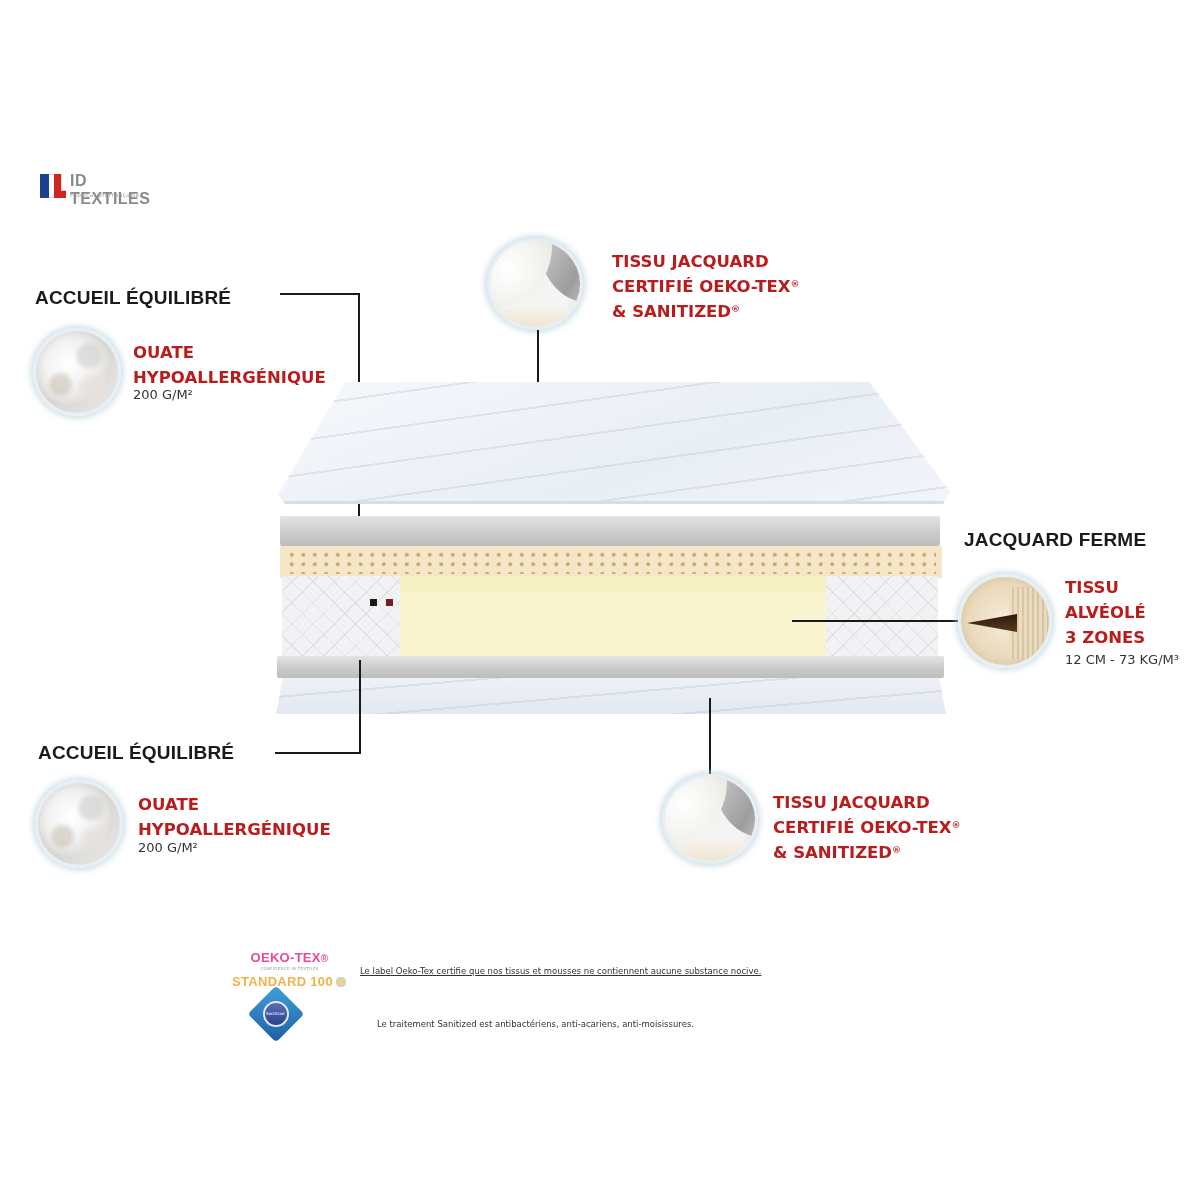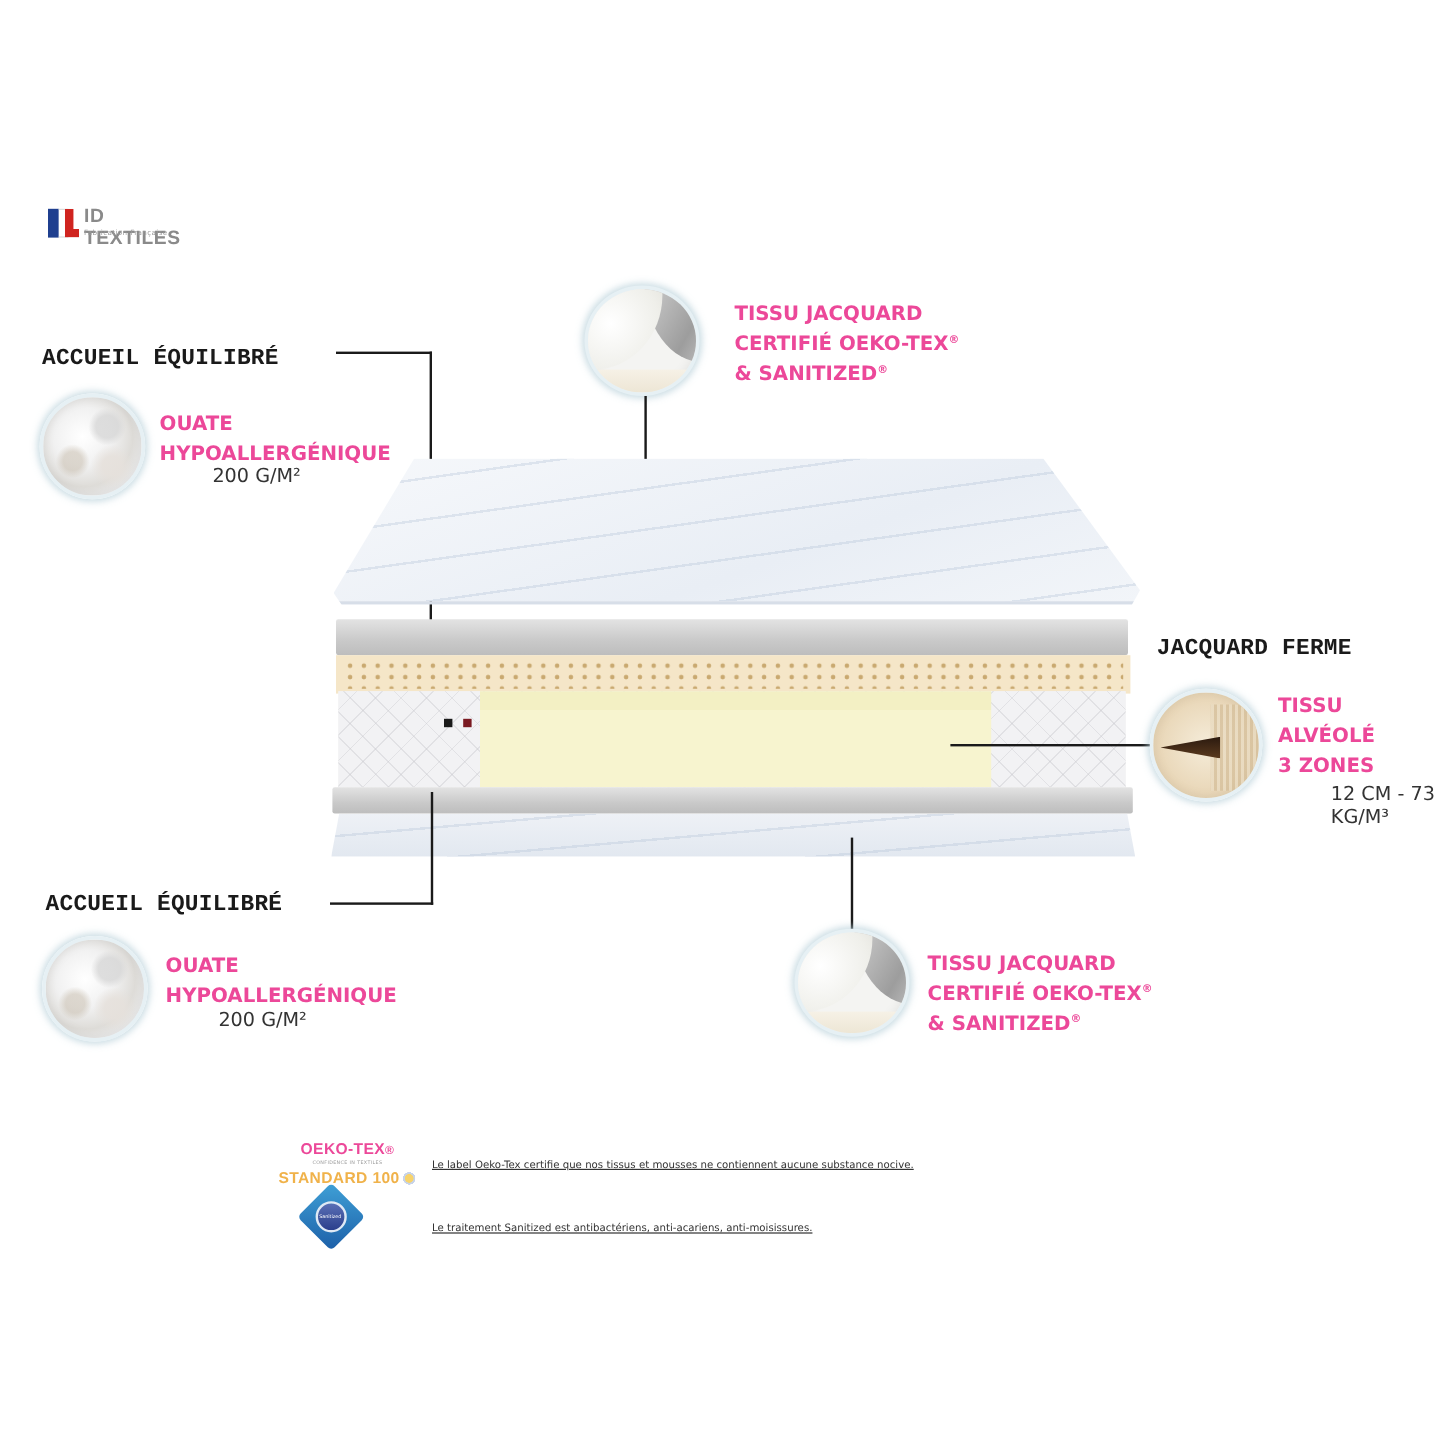--- a/index.html
+++ b/index.html
@@ -11,23 +11,23 @@
   
   .brand { left: 40px; top: 172px; width: 120px; height: 30px; }
   .brand .flag { position: absolute; left: 0; top: 0; width: 26px; height: 28px; }
   .brand .flag .b { position:absolute; left:0; top:2px; width:9px; height:24px; background:#1f3f8f; }
   .brand .flag .w { position:absolute; left:9px; top:2px; width:8px; height:24px; background:#ffffff; border-top:1px solid #ddd; border-bottom:1px solid #ddd;}
   .brand .flag .r { position:absolute; left:14px; top:2px; width:12px; height:24px; background:#d0241f; clip-path: polygon(0 0, 60% 0, 60% 70%, 100% 70%, 100% 100%, 0 100%); }
   .brand .name { position: absolute; left: 30px; top: 0px; font-family: "Liberation Sans", sans-serif; font-weight: bold; font-size: 16px; color: #8a8a8a; letter-spacing: 0.5px; }
   .brand .tag { position: absolute; left: 30px; top: 19px; font-size: 6px; color: #9a9a9a; letter-spacing: 0.3px; }
 
   
-  .heading { font-family: Liberation Mono, monospace; font-weight: bold; font-size: 19px; color: #1a1a1a; letter-spacing: 0.2px; }
-  .title { font-family: "DejaVu Sans", sans-serif; font-weight: bold; font-size: 16.5px; line-height: 25px; color: #ec4899; }
-  .sub { font-family: "DejaVu Sans", sans-serif; font-size: 16px; color: #333; margin-left: 44px; }
+  .heading { font-family: Liberation Sans, sans-serif; font-weight: bold; font-size: 19px; color: #1a1a1a; letter-spacing: 0.2px; }
+  .title { font-family: "DejaVu Sans", sans-serif; font-weight: bold; font-size: 16.5px; line-height: 25px; color: #b91c1c; }
+  .sub { font-family: "DejaVu Sans", sans-serif; font-size: 13px; color: #333; }
   sup.reg { font-size: 9px; vertical-align: top; position: relative; top: -2px; }
 
   
   .circle { border-radius: 50%; border: 3px solid #e6f0f4; box-shadow: 0 0 6px 2px rgba(180,205,215,0.7), inset 0 0 10px rgba(0,0,0,0.08); overflow: hidden; }
   .cotton { background: radial-gradient(circle at 40% 40%, #ffffff 0%, #f1f1f1 35%, #dedcd8 60%, #ececec 75%, #d9d6d0 100%); }
   .cotton::after { content:""; position:absolute; inset:0; background:
       radial-gradient(circle at 30% 65%, rgba(200,190,175,0.55) 0 10%, transparent 18%),
       radial-gradient(circle at 65% 30%, rgba(215,215,215,0.8) 0 12%, transparent 20%),
       radial-gradient(circle at 70% 70%, rgba(230,225,220,0.9) 0 10%, transparent 22%); }
   .fabric { background: #f4f4f2; }
@@ -165,13 +165,13 @@
   <div class="o2">CONFIDENCE IN TEXTILES</div>
   <div><span class="o3">STANDARD 100</span><span class="sun"></span></div>
 </div>
 <div class="abs cert-text" style="left:360px; top:966px;text-decoration:underline;">Le label Oeko-Tex certifie que nos tissus et mousses ne contiennent aucune substance nocive.</div>
 
 <div class="abs sanitized">
   <div class="inner">
       <span class="word">Sanitized</span>
     </div>
 </div>
-<div class="abs cert-text" style="left:360px; top:1019px;text-decoration:underline;">Le traitement Sanitized est antibactériens, anti-acariens, anti-moisissures.</div>
+<div class="abs cert-text" style="left:377px; top:1019px;">Le traitement Sanitized est antibactériens, anti-acariens, anti-moisissures.</div>
 
 </body></html>

